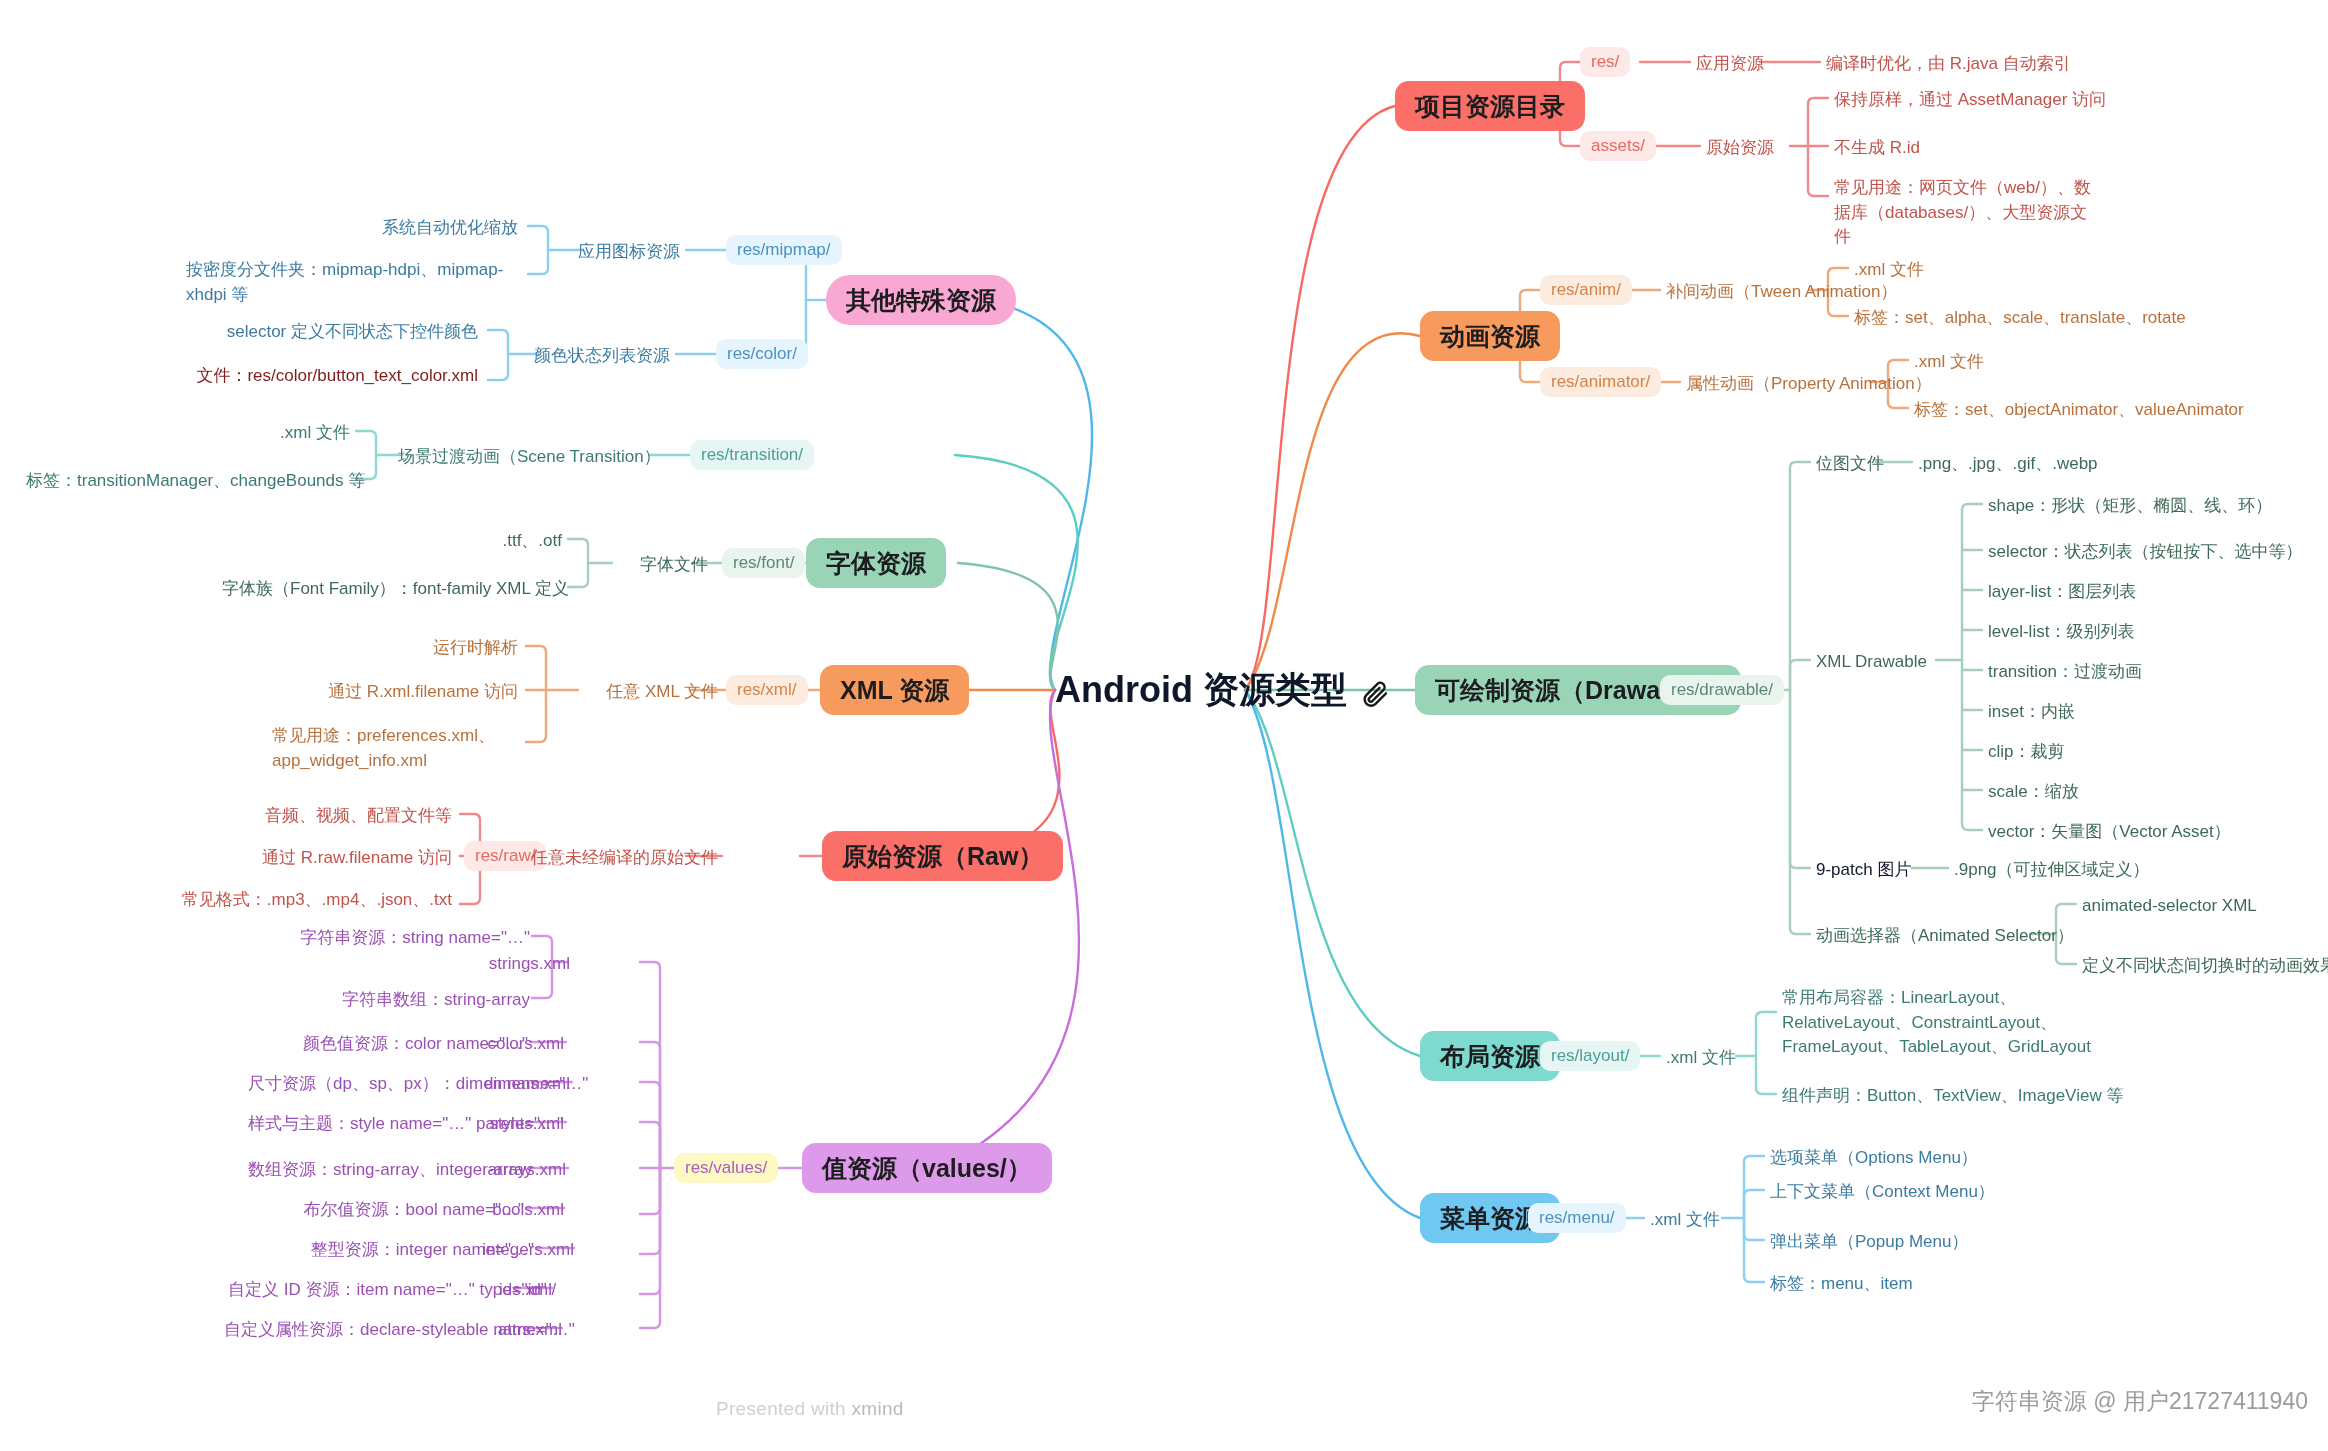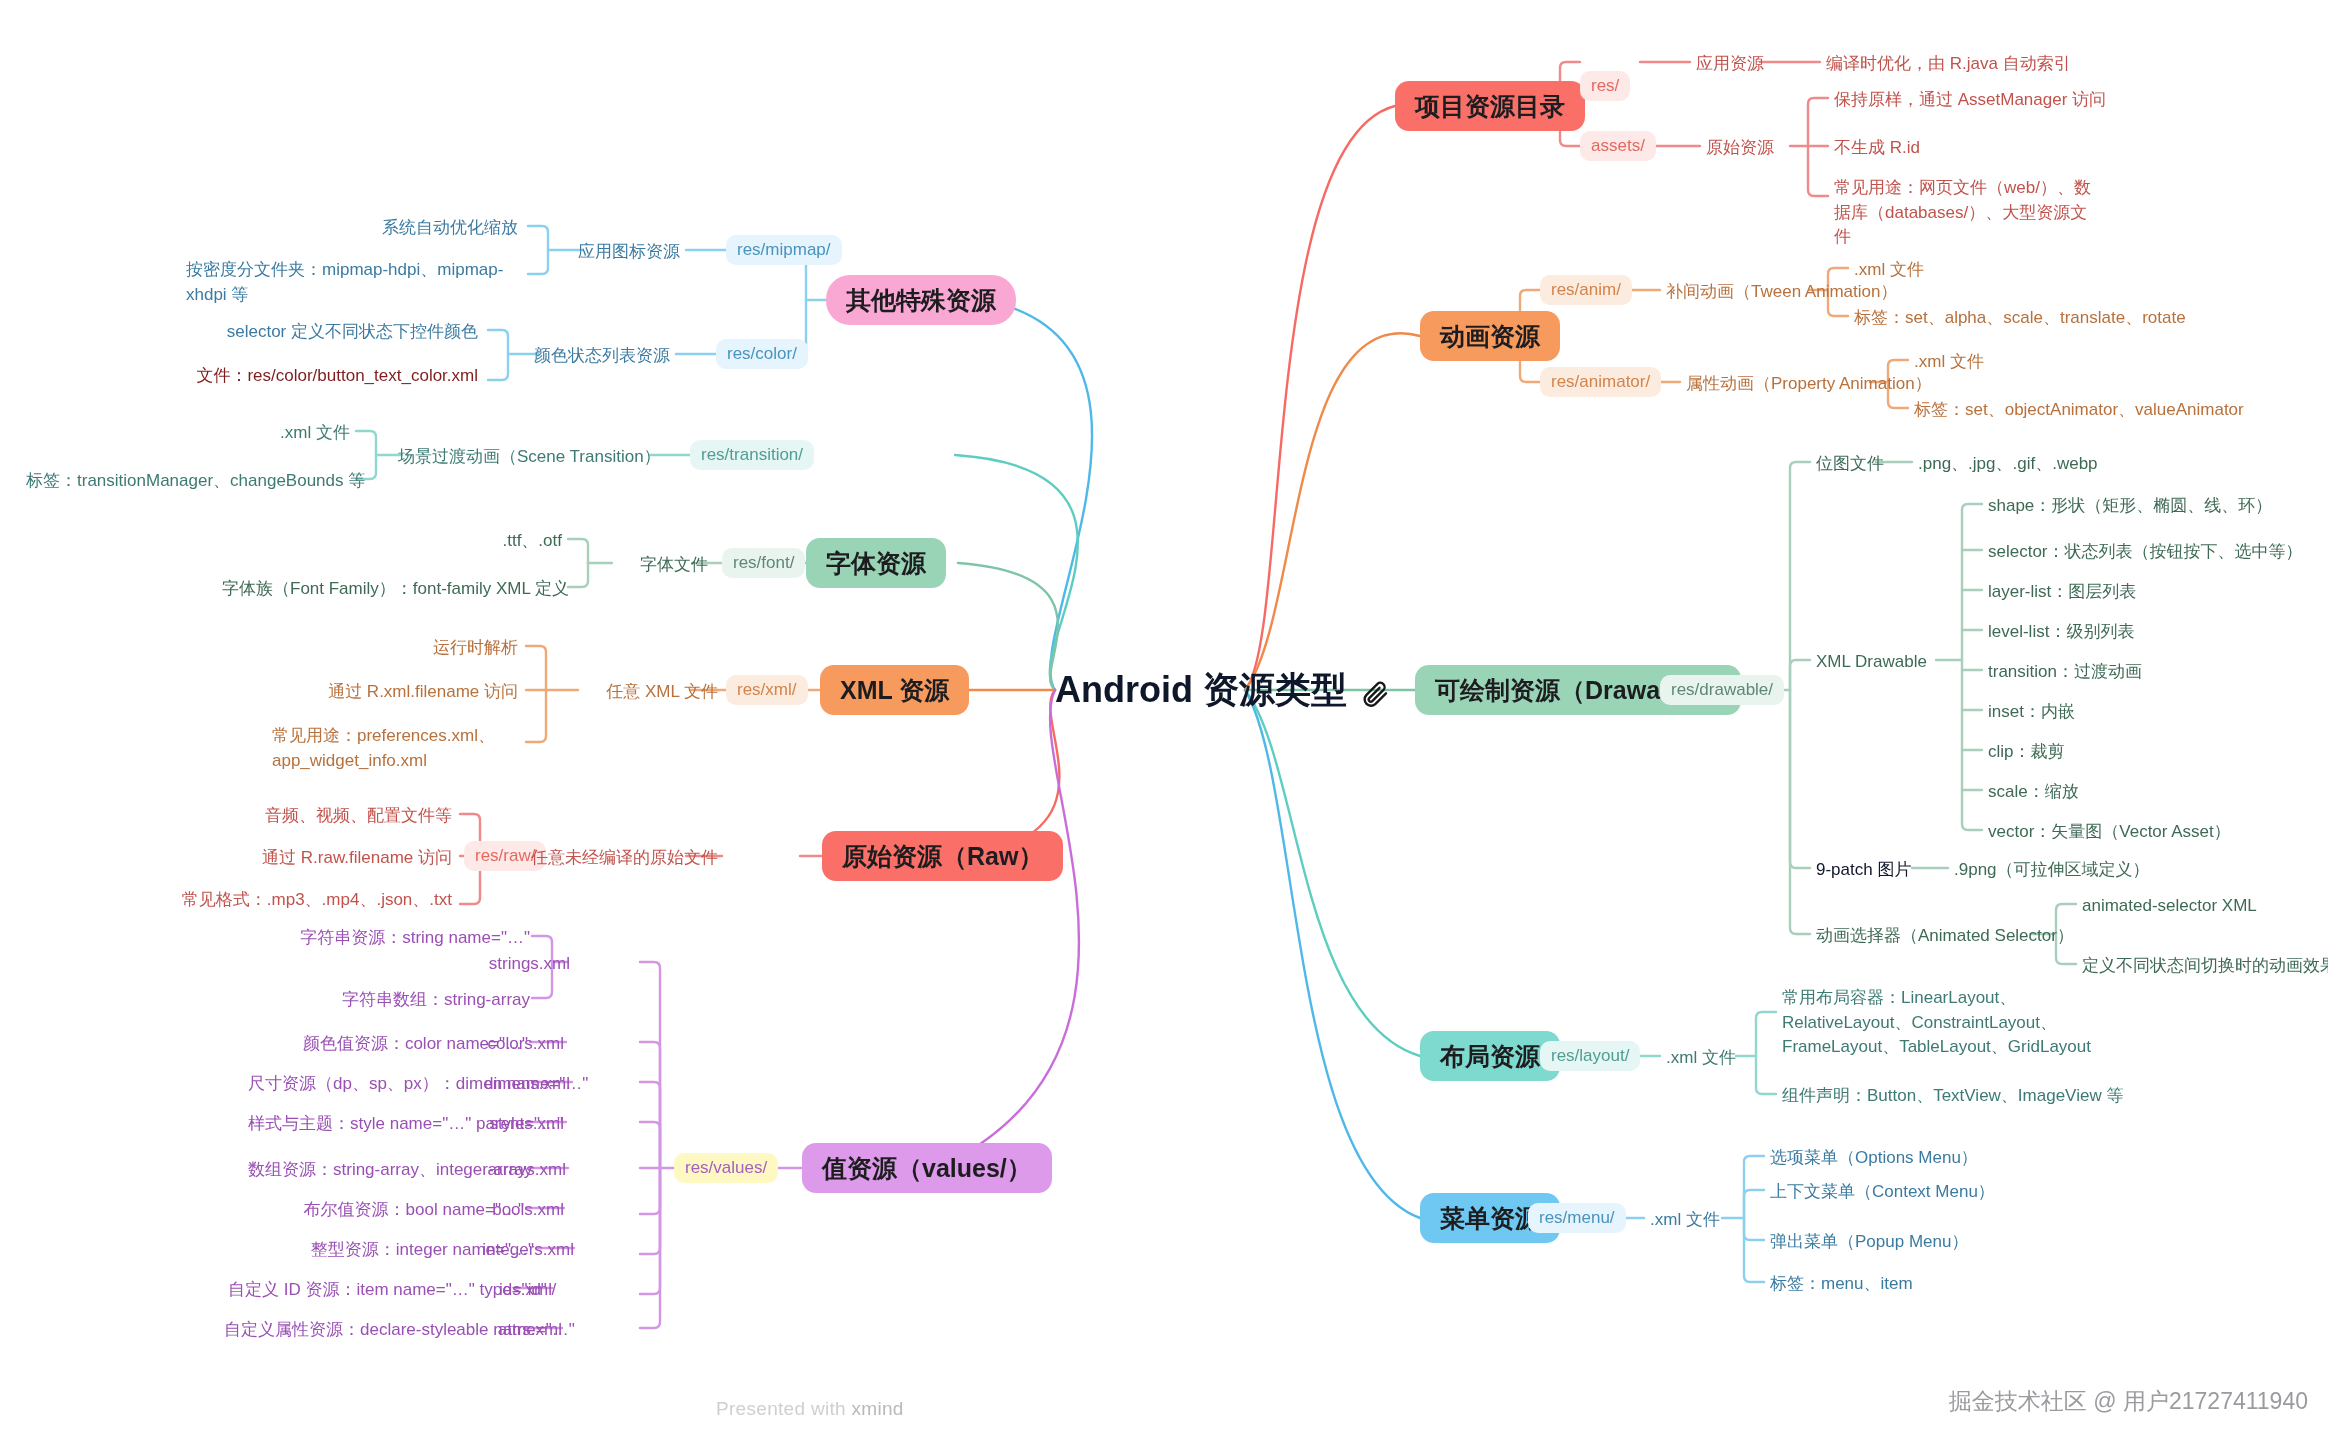--- a/index.html
+++ b/index.html
@@ -257,21 +257,21 @@
   <div class="branch" style="left:820px;top:665px;background:#f79a5e;">
       <span>XML 资源</span>
     </div>
   <div class="branch" style="left:822px;top:831px;background:#fa6f68;">
       <span>原始资源（Raw）</span>
     </div>
   <div class="branch" style="left:802px;top:1143px;background:#dd9aea;">
       <span>值资源（values/）</span>
     </div>
 
-  <div class="pill" style="left:1580px;top:47px;background:#fde9e8;color:#e4695f;margin-top:24px;">
+  <div class="pill" style="left:1580px;top:47px;background:#fde9e8;color:#e4695f;">
       <span>res/</span>
     </div>
   <div class="pill" style="left:1580px;top:131px;background:#fde9e8;color:#e4695f;">
       <span>assets/</span>
     </div>
   <div class="leaf" style="left:1696px;top:52px;color:#c2534c;">应用资源</div>
   <div class="leaf" style="left:1826px;top:52px;color:#c2534c;">编译时优化，由 R.java 自动索引</div>
   <div class="leaf" style="left:1706px;top:136px;color:#c2534c;">原始资源</div>
   <div class="leaf" style="left:1834px;top:88px;color:#c2534c;">保持原样，通过 AssetManager 访问</div>
   <div class="leaf" style="left:1834px;top:136px;color:#c2534c;">不生成 R.id</div>
@@ -398,15 +398,15 @@
 
   <div class="leaf r" style="left:458px;top:1278px;width:94px;color:#9a4fb4;">ids.xml</div>
   <div class="leaf r" style="left:228px;top:1278px;width:286px;color:#9a4fb4;">自定义 ID 资源：item name="…" type="id" /</div>
 
   <div class="leaf r" style="left:452px;top:1318px;width:110px;color:#9a4fb4;">attrs.xml</div>
   <div class="leaf r" style="left:224px;top:1318px;width:300px;color:#9a4fb4;">自定义属性资源：declare-styleable name="…"</div>
 
   <div class="xmind-wm">
     <span>Presented with </span><b>xmind</b>
   </div>
-  <div class="user-wm">掘金技术社区 @ 用户21727411940</div>
+  <div class="user-wm">字符串资源 @ 用户21727411940</div>
 
 </div>
 
 </body></html>

